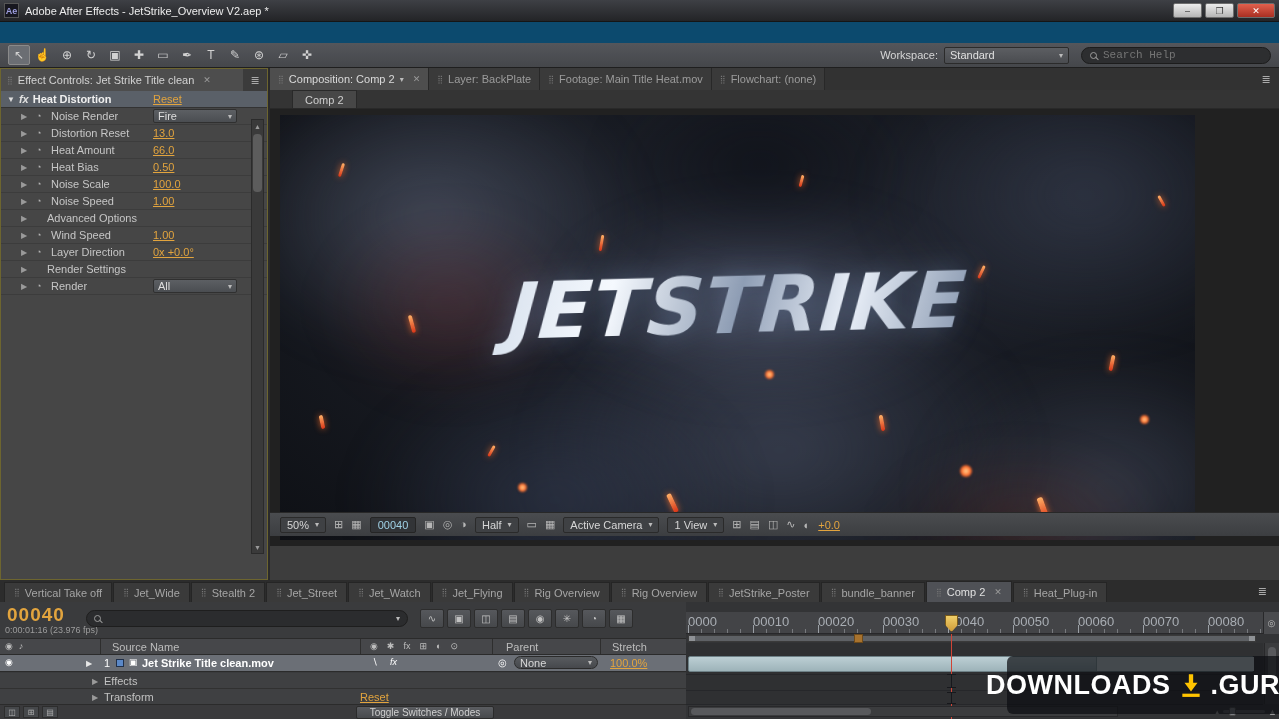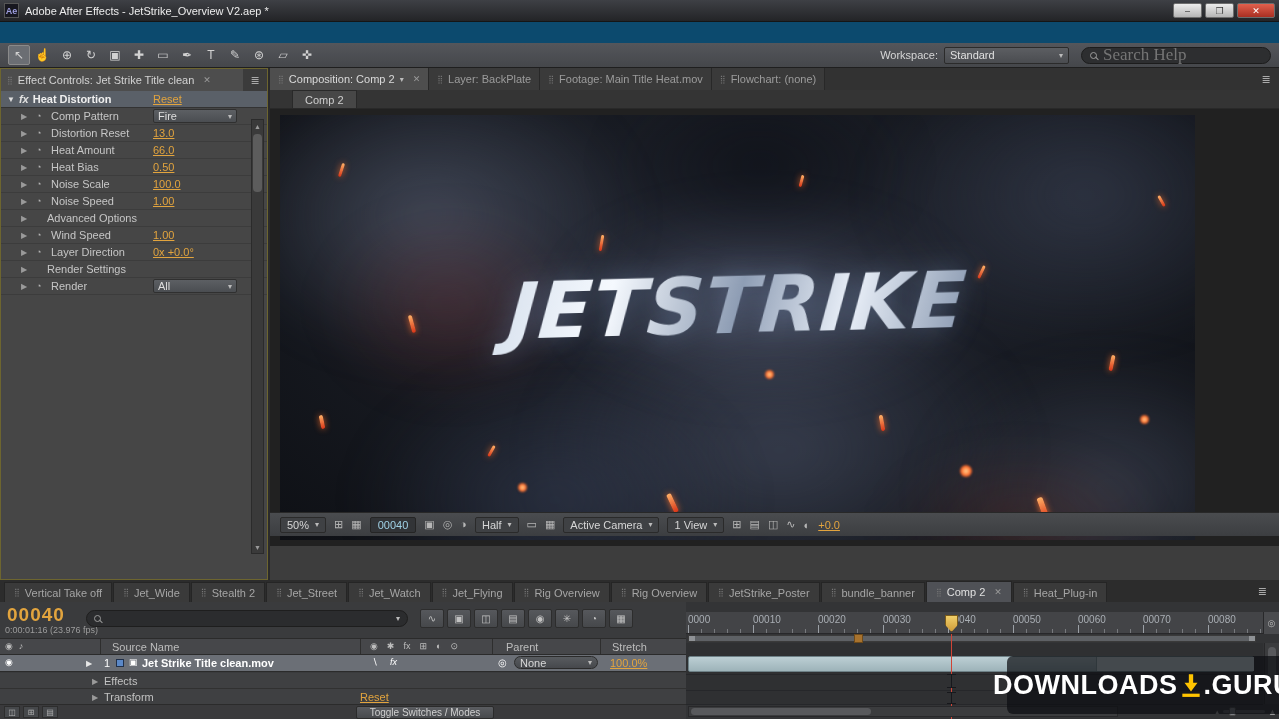--- a/index.html
+++ b/index.html
@@ -35,21 +35,21 @@
     color:#d2d2d2; font-size:12px; border-radius:2px; }
   .tool:first-of-type { background:#6b6e73; border:1px solid #8a8a8a; }
   .workspace { margin-left:auto; display:flex; align-items:center; gap:6px; color:#d6d6d6; }
   .ws-dd { width:125px; height:17px; background:linear-gradient(#5c5e62,#4a4c50);
     border:1px solid #2b2b2b; border-radius:2px; display:flex; align-items:center;
     justify-content:space-between; padding:0 5px; color:#e0e0e0; }
   .search-help { width:190px; height:17px; margin-left:10px; background:#2d2e30;
     border:1px solid #1c1c1c; border-radius:9px; display:flex; align-items:center;
     gap:6px; padding:0 8px; }
   .search-help input { background:transparent; border:none; outline:none; color:#a8a8a8;
-    font-size:17px; width:140px; font-family:Liberation Serif, serif; }
+    font-size:11px; width:140px; font-family:Liberation Mono, monospace; }
   .mag { width:7px; height:7px; border:1px solid #9a9a9a; border-radius:50%; position:relative; flex:none; }
   .mag::after { content:""; position:absolute; width:4px; height:1px; background:#9a9a9a;
     transform:rotate(45deg); right:-3px; bottom:-1px; }
 
   
   .main { position:absolute; top:68px; left:0; width:1279px; height:512px; background:#2b2b2b; }
 
   
   .left-panel { position:absolute; left:0; top:0; width:268px; height:512px; background:var(--panel);
     border:1px solid #6d652f; }
@@ -167,21 +167,21 @@
     align-items:center; justify-content:center; font-size:8px; color:#b2b2b2; }
   .toggle-btn { position:absolute; left:356px; top:1px; width:138px; height:13px;
     background:linear-gradient(#5b5d61,#484a4d); border:1px solid #2b2b2b; border-radius:2px;
     font-size:10px; display:flex; align-items:center; justify-content:center; color:#d0d0d0; }
   .vline { position:absolute; top:0; bottom:0; width:1px; background:#2e2e2e; }
 
   .tl-right { position:absolute; left:686px; top:0; width:593px; height:117px; background:#333436; }
   .tr-ruler { position:absolute; left:0; top:10px; right:16px; height:22px; background:#434447;
     border-bottom:1px solid #28282a; overflow:hidden; }
   .ruler-labels { position:absolute; left:2px; top:2px; display:flex; }
-  .ruler-labels span { width:65px; font-size:10px; color:#a9aeb4; flex:none; }
+  .ruler-labels span { width:65px; font-size:13px; color:#a9aeb4; flex:none; }
   .ticks-minor { position:absolute; left:2px; right:0; bottom:0; height:4px;
     background:repeating-linear-gradient(90deg,#77797d 0 1px,transparent 1px 13px); }
   .ticks-major { position:absolute; left:2px; right:0; bottom:0; height:8px;
     background:repeating-linear-gradient(90deg,#9ba0a6 0 1px,transparent 1px 65px); }
   .comp-marker-btn { position:absolute; right:0; top:10px; width:16px; height:22px; background:#4a4b4e;
     border-left:1px solid #28282a; color:#bbb; display:flex; align-items:center; justify-content:center; font-size:9px; }
   .work-area { position:absolute; left:2px; top:33px; width:568px; height:7px; background:#5e6165;
     border:1px solid #3a3a3a; }
   .wa-handle { position:absolute; top:0; bottom:0; width:6px; background:#8f9296; }
   .tl-marker { position:absolute; left:168px; top:32px; width:9px; height:9px; background:#a8732e;
@@ -209,21 +209,21 @@
   .tr-zoom { position:absolute; right:2px; bottom:1px; height:13px; display:flex; align-items:center;
     gap:3px; color:#9a9a9a; }
   .tr-zoom .zs { font-size:6px; } .tr-zoom .zl { font-size:9px; }
   .zoom-track { width:42px; height:3px; background:#56585b; border-radius:2px; position:relative; }
   .zoom-thumb { position:absolute; left:6px; top:-3px; width:7px; height:9px; background:#7c7e82;
     border:1px solid #4a4a4a; border-radius:2px; }
 
   
   .watermark { position:absolute; right:0; top:656px; width:272px; height:58px;
     background:rgba(12,14,18,.72); display:flex; align-items:center; justify-content:center;
-    border-radius:6px 0 0 6px; }
+    gap:7px; border-radius:6px 0 0 6px; }
   .wm-text { color:#fff; font-size:27px; font-weight:bold; letter-spacing:.5px; }
 </style>
 </head>
 <body>
 
 <div id="app">
 
   <div class="titlebar">
     <div class="app-icon">Ae</div>
     <div class="win-title">Adobe After Effects - JetStrike_Overview V2.aep *</div>
@@ -293,21 +293,21 @@
         <span style="font-size:8px;color:#ddd;">▼</span>
         <span class="fx-badge">fx</span>
         <span>Heat Distortion</span>
         <span class="reset-link">Reset</span>
       </div>
       <div>
 
           <div class="prop-row type-dropdown">
             <span class="arrow">▶</span>
             <span class="sw">◔</span>
-            <span class="lbl">Comp Pattern</span>
+            <span class="lbl">Noise Render</span>
 
             <div class="dd">
               <span>Fire</span>
               <span class="dd-arrow">▾</span>
             </div>
           </div>
 
           <div class="prop-row type-value">
             <span class="arrow">▶</span>
             <span class="sw">◔</span>

